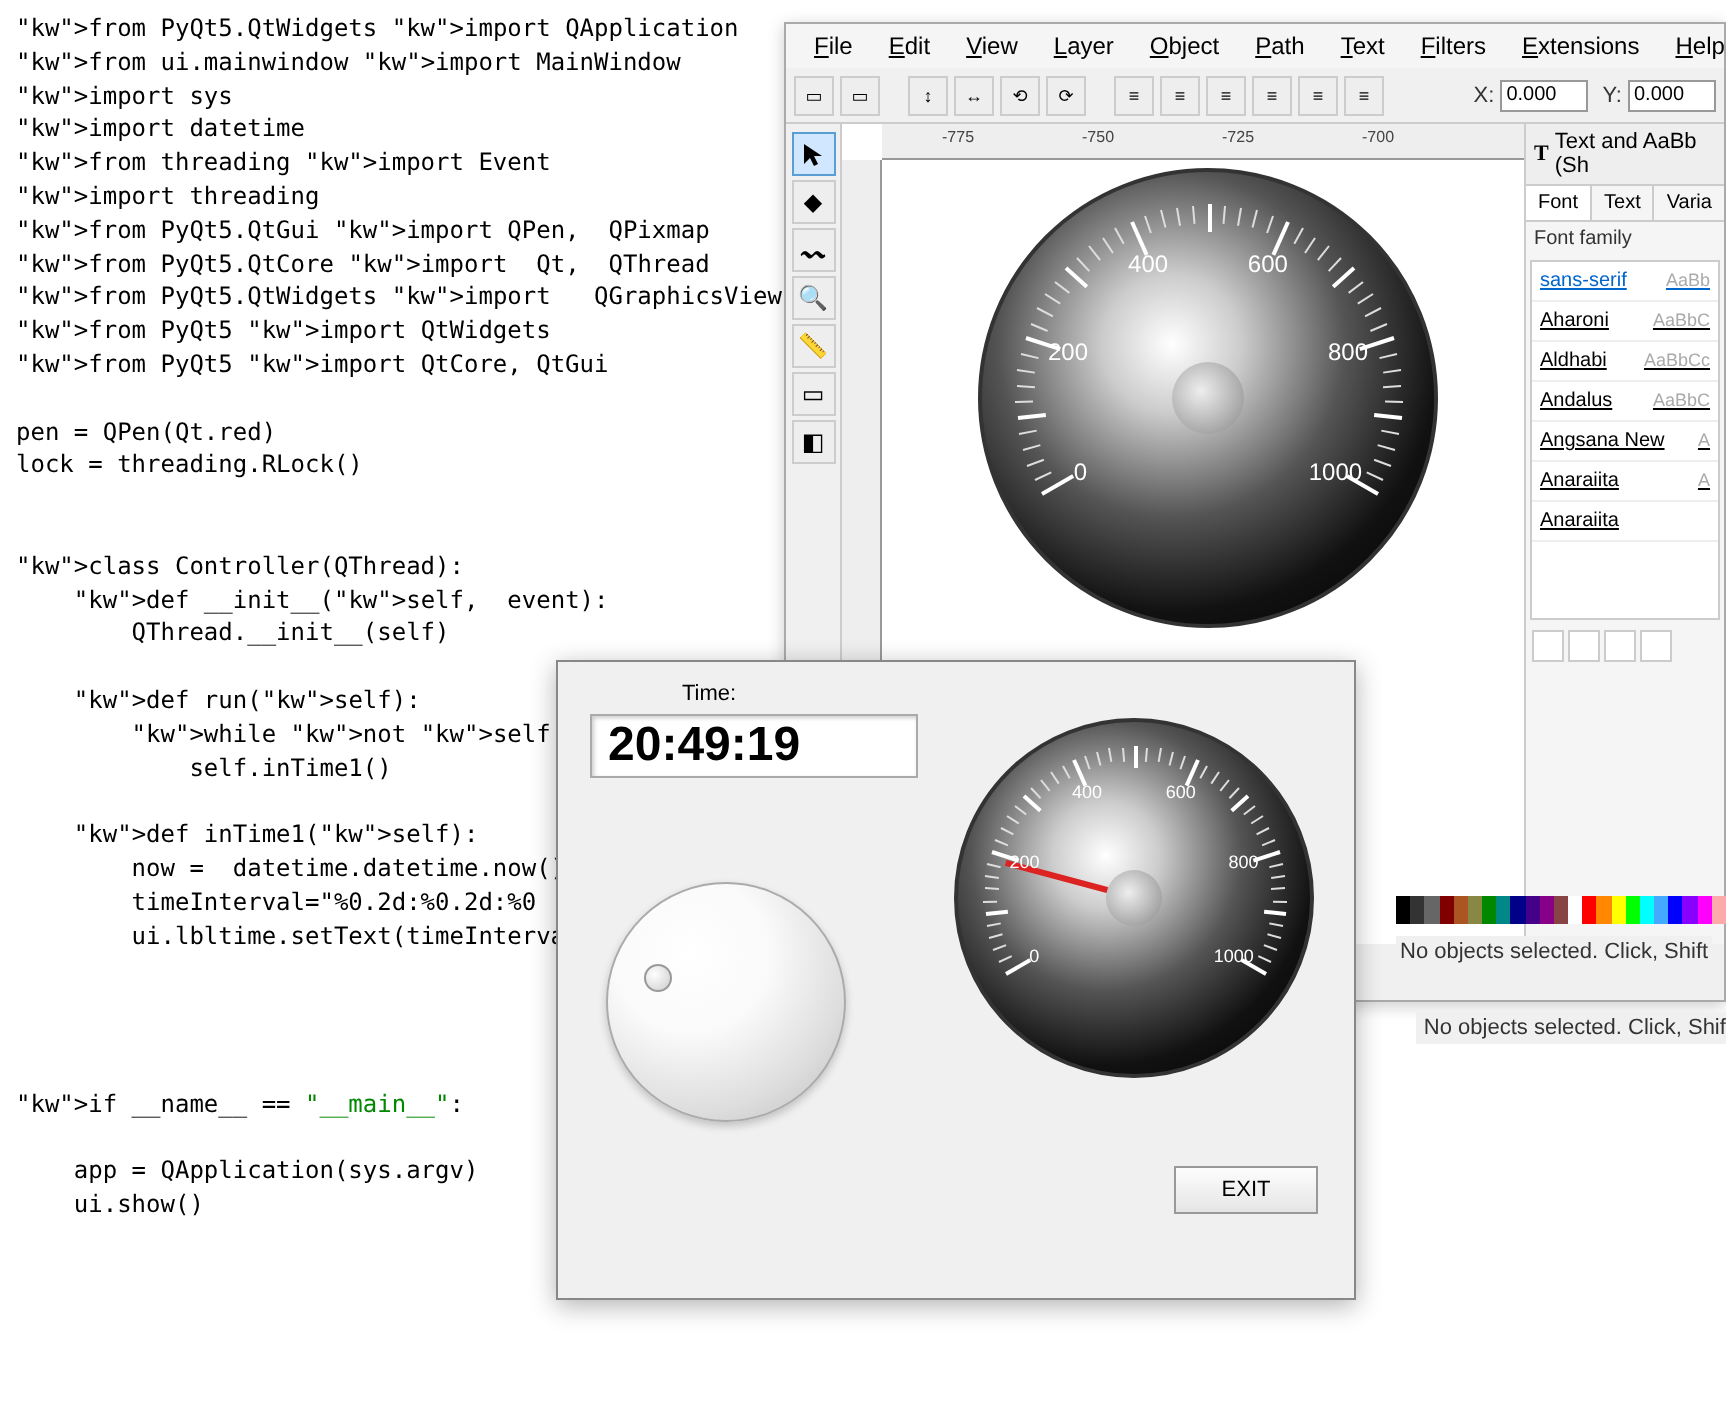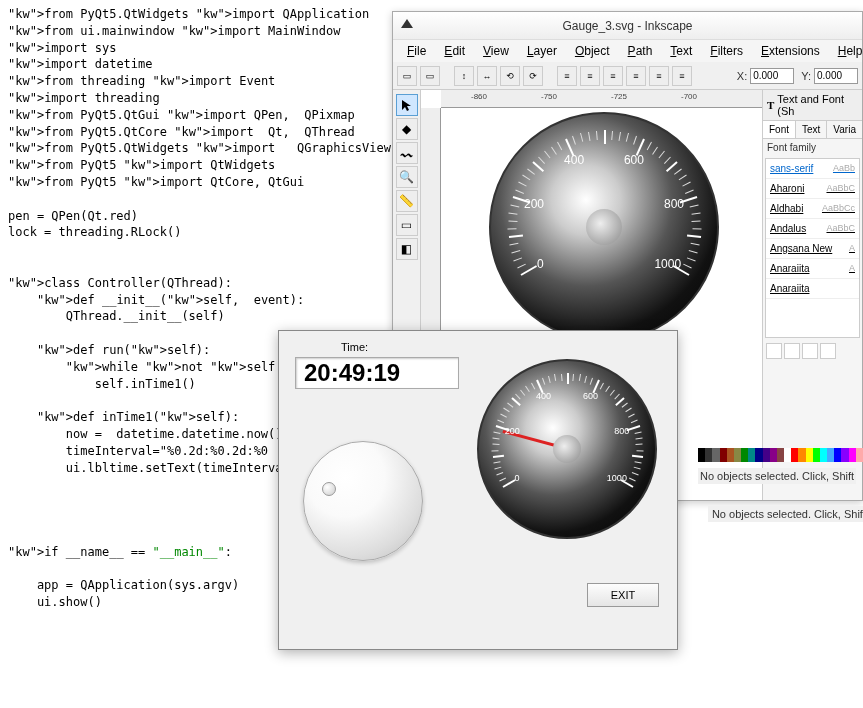--- a/index.html
+++ b/index.html
@@ -122,26 +122,20 @@
     <div class="code-line">&nbsp;</div>
     <div class="code-line">&nbsp;</div>
     <div class="code-line">&nbsp;</div>
     <div class="code-line"><span class="&lt;span">"kw"</span>&gt;if __name__ == <span class="str">"__main__"</span>:</div>
     <div class="code-line">&nbsp;</div>
     <div class="code-line">    app = QApplication(sys.argv)</div>
     <div class="code-line">    ui.show()</div>
   </div>
 
 <div class="inkscape">
-  <div class="ink-titlebar">
-    <svg class="icon" viewBox="0 0 16 16">
-        <path d="M8 1 L14 10 L2 10 Z" fill="#333"></path>
-      </svg>
-    <span class="ink-title">Gauge_3.svg - Inkscape</span>
-  </div>
   <div class="ink-menubar">
       <span><u>F</u>ile</span>
       <span><u>E</u>dit</span>
       <span><u>V</u>iew</span>
       <span><u>L</u>ayer</span>
       <span><u>O</u>bject</span>
       <span><u>P</u>ath</span>
       <span><u>T</u>ext</span>
       <span><u>F</u>ilters</span>
       <span><u>E</u>xtensions</span>
@@ -177,21 +171,21 @@
         </div>
       <div class="tool">◆</div>
       <div class="tool">〰</div>
       <div class="tool">🔍</div>
       <div class="tool">📏</div>
       <div class="tool">▭</div>
       <div class="tool">◧</div>
     </div>
     <div class="ink-canvas-area">
       <div class="ink-ruler-h">
-          <div class="tickl" style="left: 30px;">-860</div>
+          <div class="tickl" style="left: 30px;">-775</div>
           <div class="tickl" style="left: 100px;">-750</div>
           <div class="tickl" style="left: 170px;">-725</div>
           <div class="tickl" style="left: 240px;">-700</div>
         </div>
       <div class="ink-ruler-v"></div>
       <div class="ink-canvas">
         <div class="gauge">
           <div class="gauge-outer"></div>
           <div class="gauge-ticks-ink"></div>
           <div class="gauge-center"></div>
@@ -251,21 +245,21 @@
             <div class="gauge-tick minor" style="left: 90.4528%; top: 61.2946%; height: 4%; transform: rotate(105.6deg); transform-origin: 50% 0px;"></div>
             <div class="gauge-tick minor" style="left: 89.3658%; top: 64.64%; height: 4%; transform: rotate(110.4deg); transform-origin: 50% 0px;"></div>
             <div class="gauge-tick minor" style="left: 88.0027%; top: 67.8827%; height: 4%; transform: rotate(115.2deg); transform-origin: 50% 0px;"></div>
             <div class="gauge-tick" style="left: 86.3731%; top: 71%; height: 8%; transform: rotate(120deg); transform-origin: 50% 0px;"></div>
           </div>
       </div>
 
       <div class="font-panel" style="position:absolute;right:0;top:0;width:100px;height:100%;">
         <div class="font-panel-title">
           <span style="font-weight:bold;font-family:serif;">T</span>
-          <span>Text and Font (Sh</span>
+          <span>Text and AaBb (Sh</span>
         </div>
         <div class="font-tabs">
             <span class="active">Font</span>
             <span>Text</span>
             <span>Varia</span>
           </div>
         <div class="font-family-label">Font family</div>
         <div class="font-list">
             <div class="font-item sel">
               <span>sans-serif</span>

